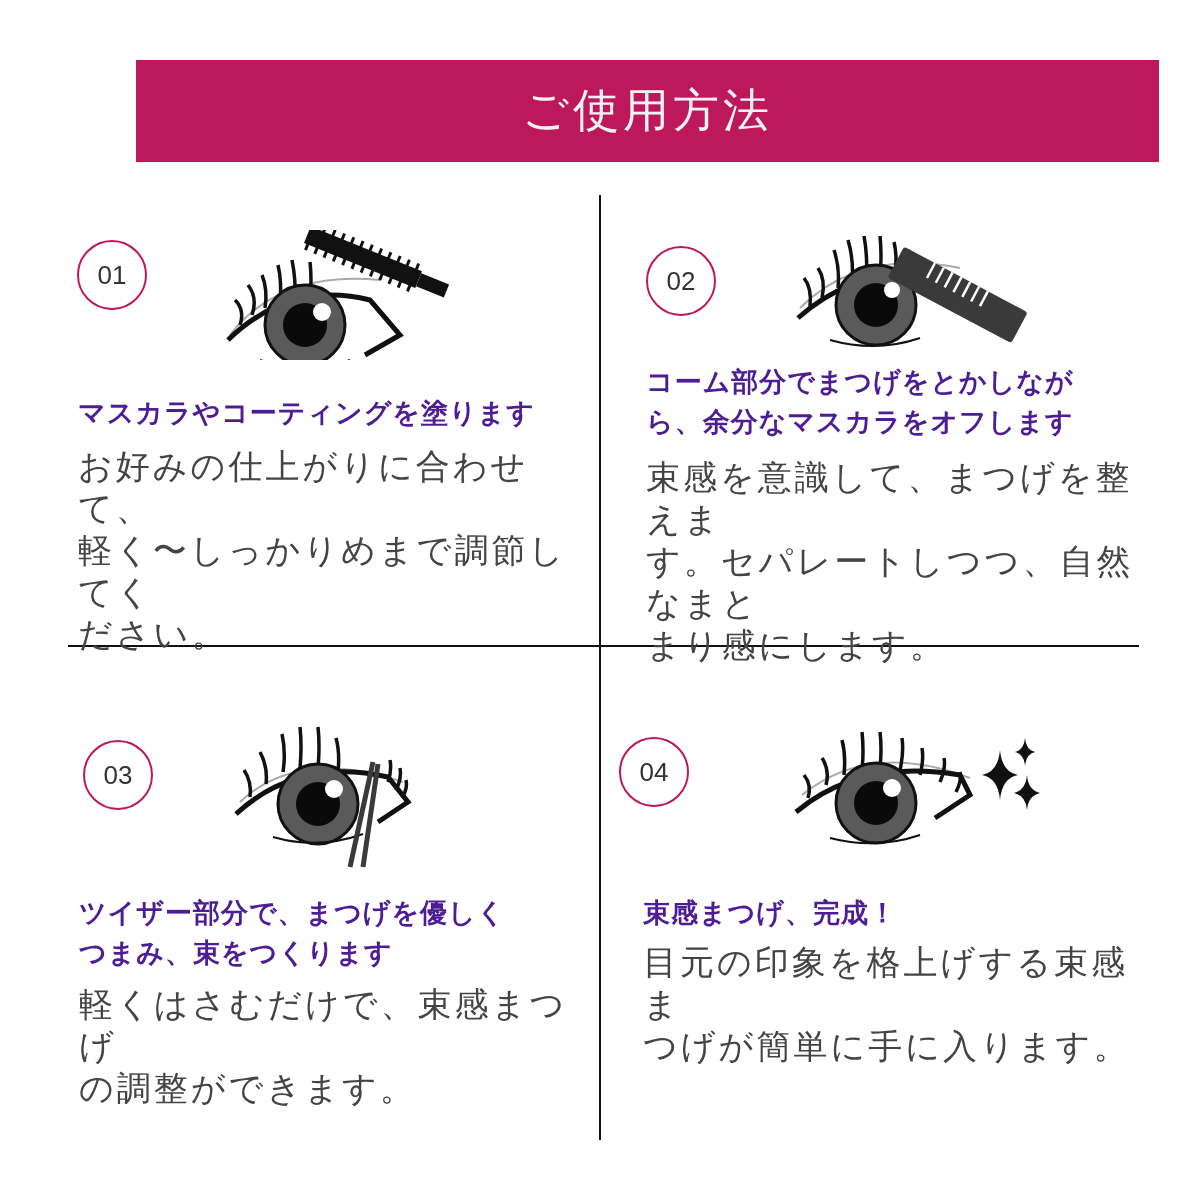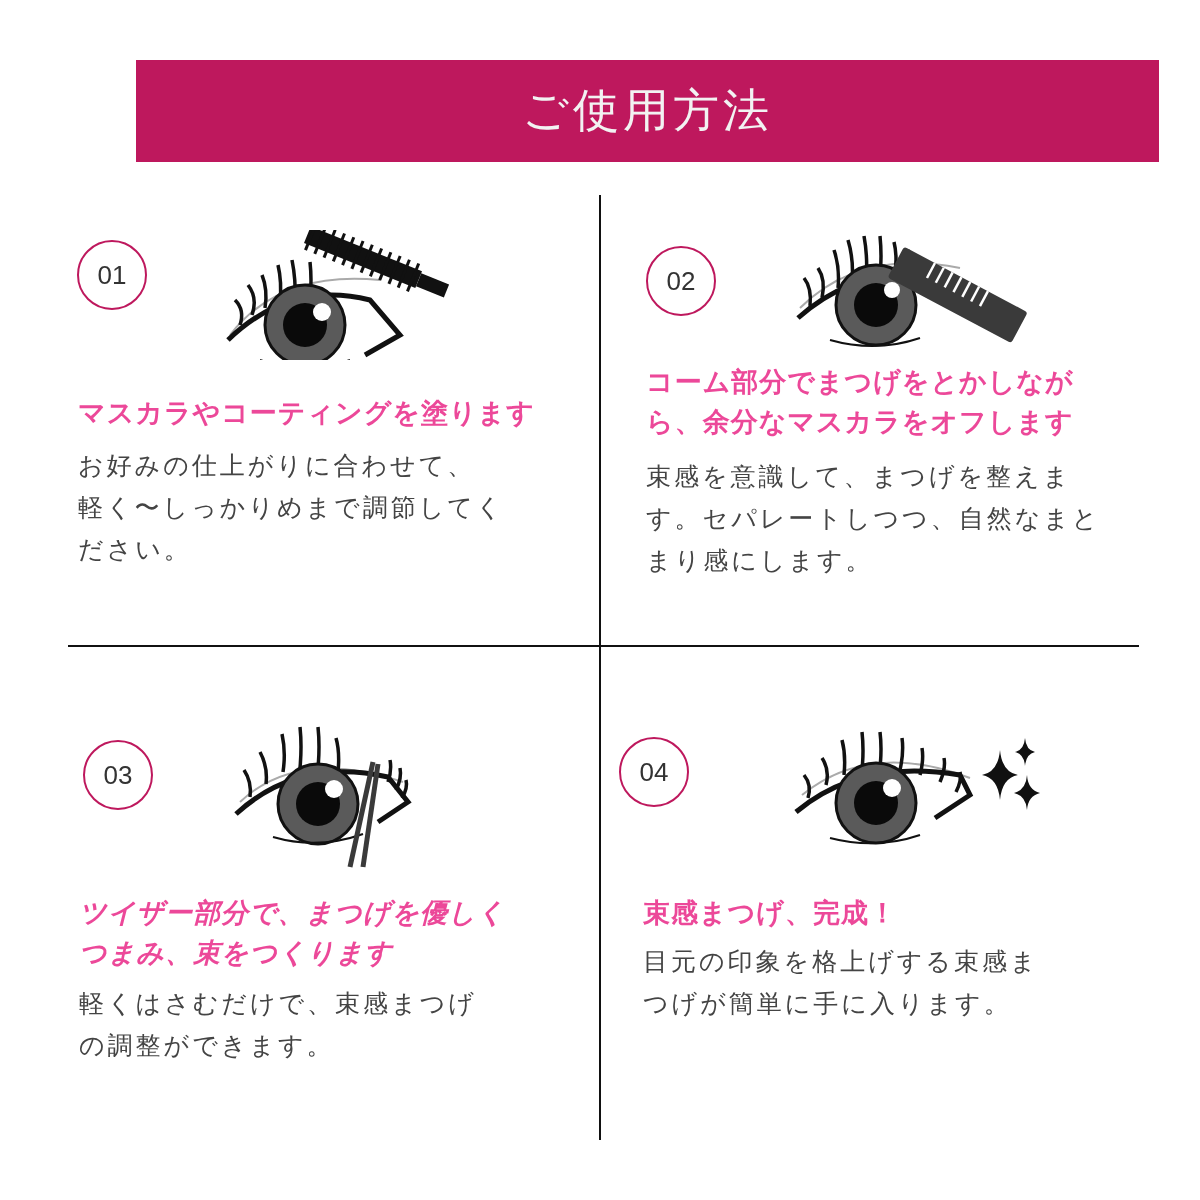--- a/index.html
+++ b/index.html
@@ -7,22 +7,22 @@
          font-family: "DejaVu Sans", "Liberation Sans", sans-serif; color: #222; }
   .banner { position: absolute; left: 136px; top: 60px; width: 1023px; height: 102px;
             background: #be185d; display: flex; align-items: center; justify-content: center; }
   .banner-title { color: #f2f2f2; font-size: 46px; letter-spacing: 4px; font-weight: 400; }
   .vline { position: absolute; left: 599px; top: 195px; width: 2px; height: 945px; background: #111; }
   .hline { position: absolute; left: 68px; top: 645px; width: 1071px; height: 2px; background: #111; }
   .step-number { position: absolute; width: 70px; height: 70px; border: 2px solid #be185d; border-radius: 50%;
                  display: flex; align-items: center; justify-content: center; font-size: 26px; color: #333;
                  box-sizing: border-box; font-family: "Liberation Sans", sans-serif; }
   .illus { position: absolute; }
-  .step-heading { position: absolute; font-size: 27px; font-weight: 700; color: #ec4899; line-height: 40px; letter-spacing: 1px; white-space: pre-line; }
-  .step-body { position: absolute; font-size: 25px; color: #444; line-height: 42px; letter-spacing: 3px; white-space: pre-line; }
+  .step-heading { position: absolute; font-size: 27px; font-weight: 700; color: #4c1d95; line-height: 40px; letter-spacing: 1px; white-space: pre-line; }
+  .step-body { position: absolute; font-size: 34px; color: #444; line-height: 42px; letter-spacing: 3px; white-space: pre-line; }
 </style>
 </head>
 <body>
 
 <div class="banner">
   <span class="banner-title">ご使用方法</span>
 </div>
 
 <div class="vline"></div>
 <div class="hline"></div>
@@ -124,21 +124,21 @@
         <path d="M168 68 Q174 56 172 46"></path>
         <path d="M174 76 Q180 66 178 58"></path>
     </g>
     <circle cx="90" cy="82" r="40" fill="#5a5a5a" stroke="#111" stroke-width="3"></circle>
     <circle cx="90" cy="82" r="22" fill="#0a0a0a"></circle>
     <circle cx="106" cy="67" r="9" fill="#fff"></circle>
     <path d="M45 115 Q90 128 135 112" stroke="#111" stroke-width="2" fill="none"></path>
     <path d="M145 40 L122 145" stroke="#3a3a3a" stroke-width="5"></path>
     <path d="M150 42 L135 145" stroke="#3a3a3a" stroke-width="5"></path>
   </svg>
-  <div class="step-heading" style="left:79px; top:893px; width:520px;font-style:italic;">ツイザー部分で、まつげを優しく
+  <div class="step-heading" style="left:79px; top:893px; width:520px;">ツイザー部分で、まつげを優しく
 つまみ、束をつくります</div>
   <div class="step-body" style="left:79px; top:983px; width:520px;">軽くはさむだけで、束感まつげ
 の調整ができます。</div>
 </div>
 
 <div>
   <div class="step-number" style="left:619px; top:737px;">04</div>
   <svg class="illus" style="left:790px; top:730px;" width="270" height="130" viewBox="0 0 270 130">
     <path d="M12 65 Q80 10 180 48" stroke="#aaa" stroke-width="2" fill="none"></path>
     <path d="M6 82 Q70 28 170 45 L180 65 L145 88" stroke="#111" stroke-width="5" fill="none"></path>

